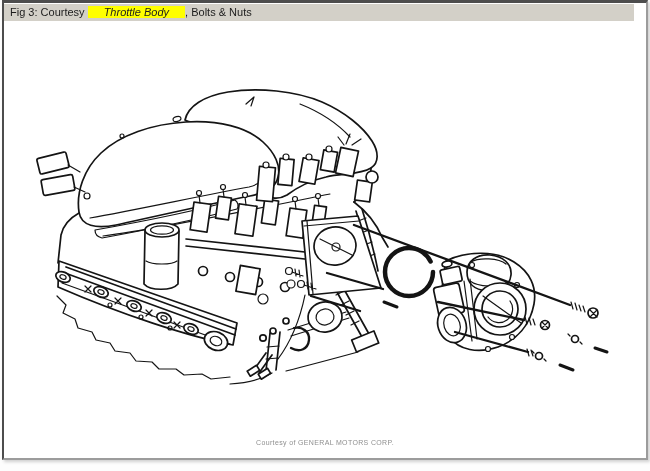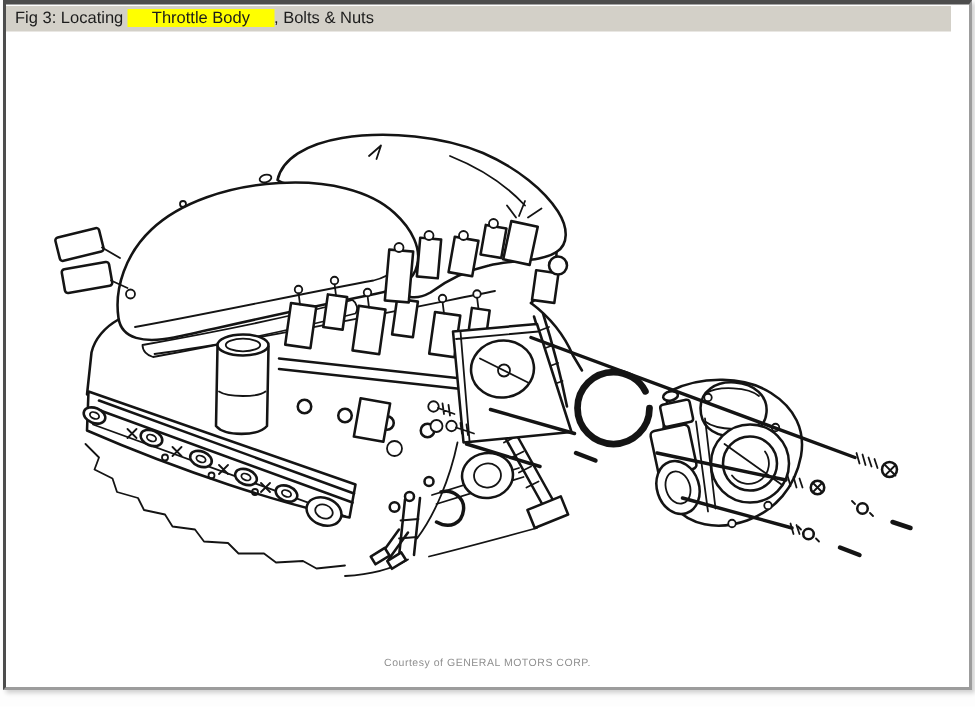--- a/index.html
+++ b/index.html
@@ -14,41 +14,41 @@
     border-left:2px solid var(--border-dark,#4d4d4d);
     border-right:2px solid var(--border-mid,#9c9c9c);
     border-bottom:2px solid var(--border-mid,#9c9c9c);
     box-shadow:2px 2px 3px rgba(0,0,0,.18);
   }
   .titlebar{
     height:17px;margin:1px 12px 0 0;background:var(--titlebar-bg,#d3d0c8);
     color:var(--title-text,#1c1c1c);font-size:11px;line-height:17px;
     padding-left:6px;white-space:nowrap;
   }
-  .hl{background:var(--highlight-bg,#ff0);color:inherit;padding:0 16px;}
+  .hl{background:var(--highlight-bg,#ff0);color:inherit;padding:0 16px;font-style:italic;}
   .content{position:relative;width:100%;height:calc(100% - 18px);overflow:hidden;}
   .content svg{position:absolute;left:-4px;top:-22px;}
   .caption{
     position:absolute;left:0;right:0;top:418px;text-align:center;
     font-size:7px;letter-spacing:.35px;color:var(--caption-text,#8f8f8f);
   }
   
   .d *{stroke:var(--diagram-stroke,#141414);fill:none;stroke-width:1.7;
        stroke-linecap:round;stroke-linejoin:round;}
   .d .fw{fill:#fff;}
   .d .thin{stroke-width:1.2;}
   .d .thick{stroke-width:2.3;}
   .d .dash{stroke-width:3;}
 </style>
 </head>
 <body>
 
 <div class="window">
   <div class="titlebar">
-    <span><span>Fig 3: Locating </span><span class="hl">Throttle Body</span><span>, Bolts &amp; Nuts</span></span>
+    <span><span>Fig 3: Courtesy </span><span class="hl">Throttle Body</span><span>, Bolts &amp; Nuts</span></span>
   </div>
 
   <div class="content">
     <svg class="d" width="650" height="471" viewBox="0 0 650 471">
 
       <g>
         <path class="fw" d="M185,121 C188,107 204,97 228,93 C258,88 296,92 322,103 C345,113 363,128 372,142 C379,153 379,164 371,169 C360,176 342,174 326,178 C308,182 295,190 287,196 C278,201 270,200 266,194 C262,186 262,170 258,156 C254,142 240,132 224,128 C206,124 192,126 185,121 Z"></path>
         <path class="thin" d="M300,105 C320,113 338,125 350,138"></path>
         <path class="thin" d="M246,105 L254,98 M254,98 L251,107"></path>
         <path d="M371,169 C371,182 365,194 354,203"></path>

